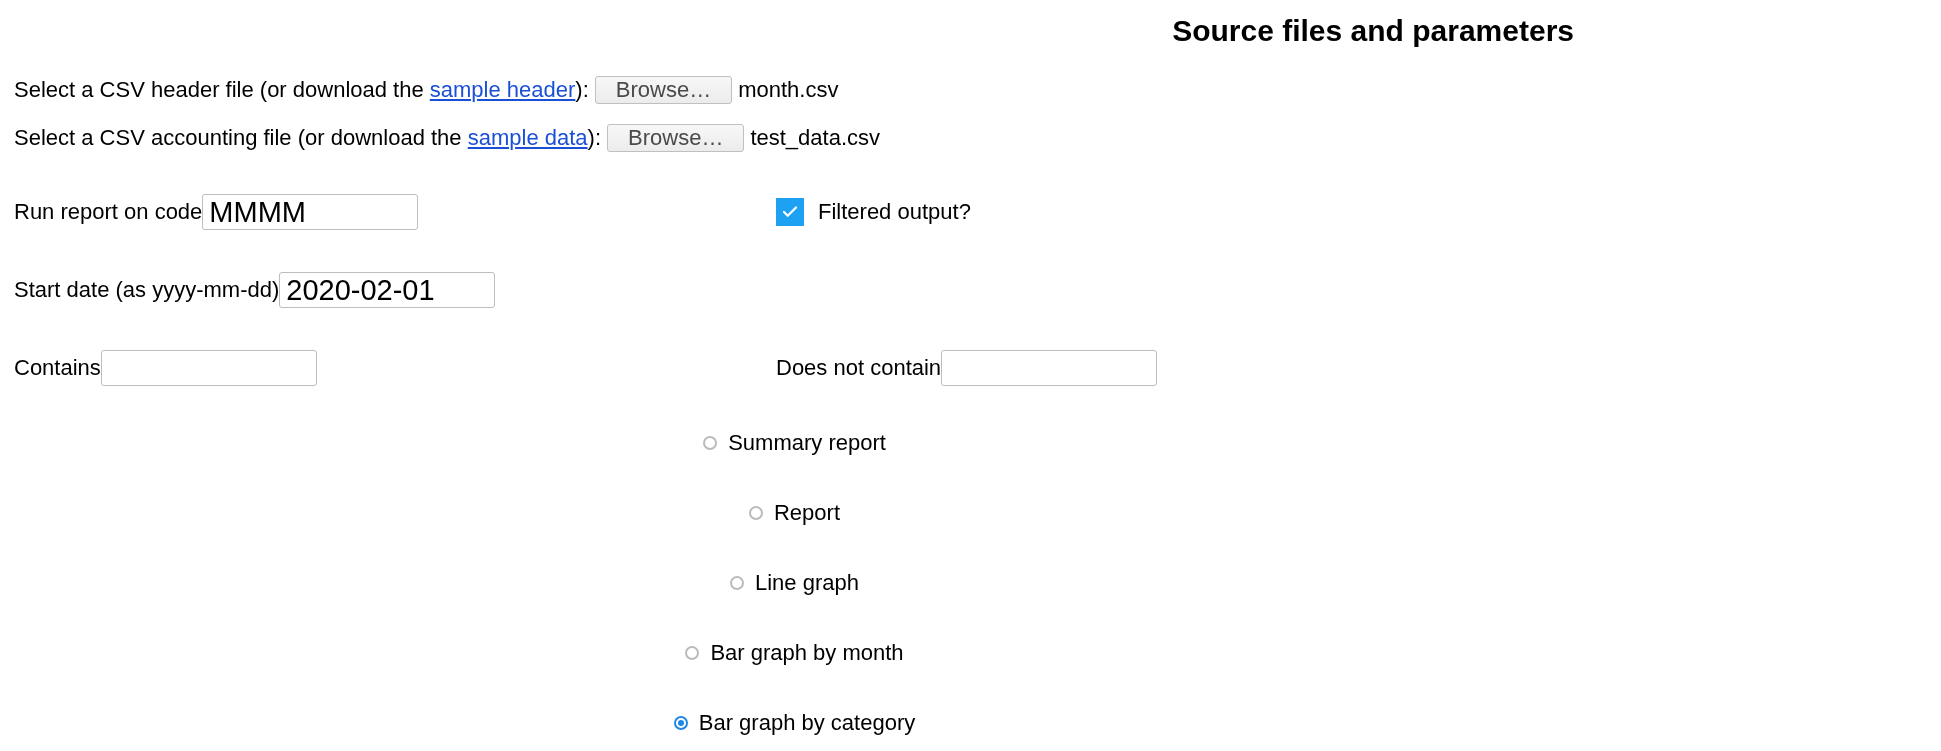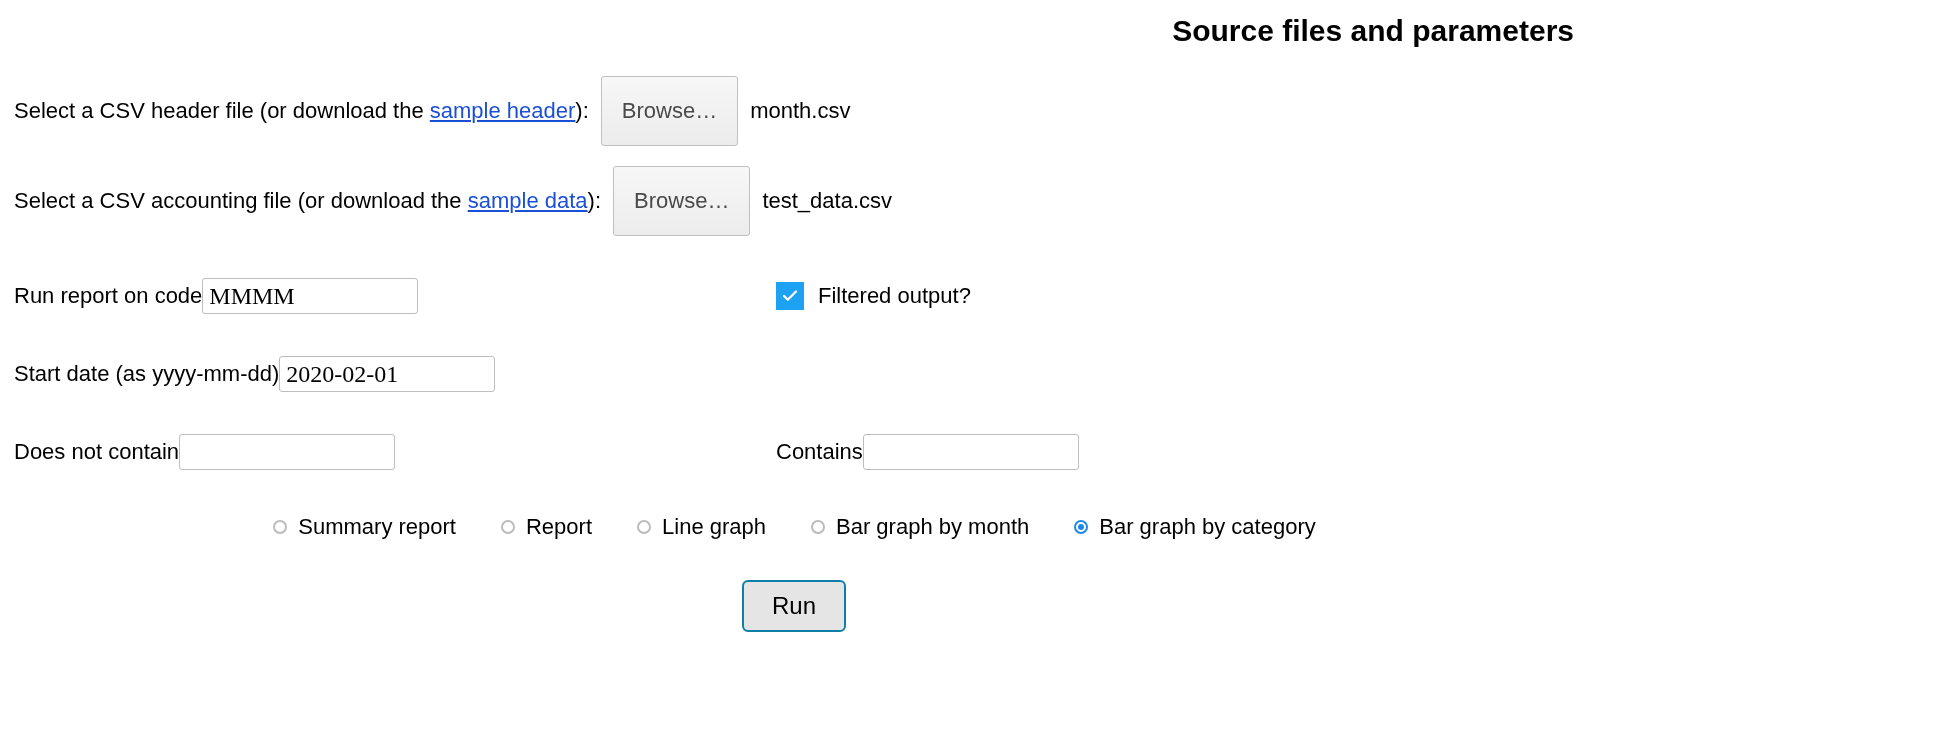--- a/index.html
+++ b/index.html
@@ -17,21 +17,21 @@
       font-size: 30px;
       font-weight: bold;
       margin: 0 0 28px 0;
       text-align: right;
     }
     .row {
       display: flex;
       align-items: center;
       margin-bottom: 20px;
       flex-wrap: wrap;
-      gap: 6px;
+      gap: 0;
     }
     .twocol {
       display: flex;
       margin-top: 42px;
       margin-bottom: 28px;
     }
     .col {
       flex: 0 0 762px;
       display: flex;
       align-items: center;
@@ -39,28 +39,28 @@
     a.link {
       color: #1a4fd6;
       text-decoration: underline;
     }
     .browse-btn {
       display: inline-block;
       background: linear-gradient(#f7f7f7, #ececec);
       border: 1px solid #c0c0c0;
       color: #4a4a4a;
       font-size: 22px;
-      padding: 21px 20px;
+      padding: 0 20px;
       border-radius: 3px;
       margin: 0 6px;
       font-family: inherit;
     }
     input[type="text"] {
-      font-size: 24px;
-      font-family: Liberation Serif, serif;
+      font-size: 29px;
+      font-family: Liberation Sans, sans-serif;
       padding: 3px 6px;
       border: 1px solid #bdbdbd;
       border-radius: 3px;
       height: 36px;
     }
     .txt-medium {
       width: 216px;
     }
     .checkbox-custom {
       width: 28px;
@@ -75,20 +75,21 @@
     .checkbox-custom svg {
       width: 18px;
       height: 18px;
     }
     .radio-group {
       display: flex;
       justify-content: center;
       align-items: center;
       gap: 44px;
       margin-top: 44px;
+      flex-direction: column;
     }
     .radio-item {
       display: flex;
       align-items: center;
       gap: 10px;
     }
     .radio-visual {
       width: 16px;
       height: 16px;
       flex-shrink: 0;
@@ -168,27 +169,27 @@
     <div class="col">
       <span>Start date (as yyyy-mm-dd) </span>
       <input type="text" class="txt-medium" value="2020-02-01" style="">
     </div>
     <div class="col">
     </div>
   </div>
 
   <div class="twocol">
     <div class="col">
+      <span>Contains </span>
+      <input type="text" class="txt-medium" value="" style="">
+    </div>
+    <div class="col">
       <span>Does not contain </span>
       <input type="text" class="txt-medium" value="" style="">
     </div>
-    <div class="col">
-      <span>Contains </span>
-      <input type="text" class="txt-medium" value="" style="">
-    </div>
   </div>
 
   <div class="radio-group" id="radio-group">
       <label class="radio-item">
         <svg viewBox="0 0 16 16" class="radio-visual">
           <circle cx="8" cy="8" r="6" class="radio-outer-off"></circle>
         </svg>
         <span>Summary report</span>
       </label>
       <label class="radio-item">

